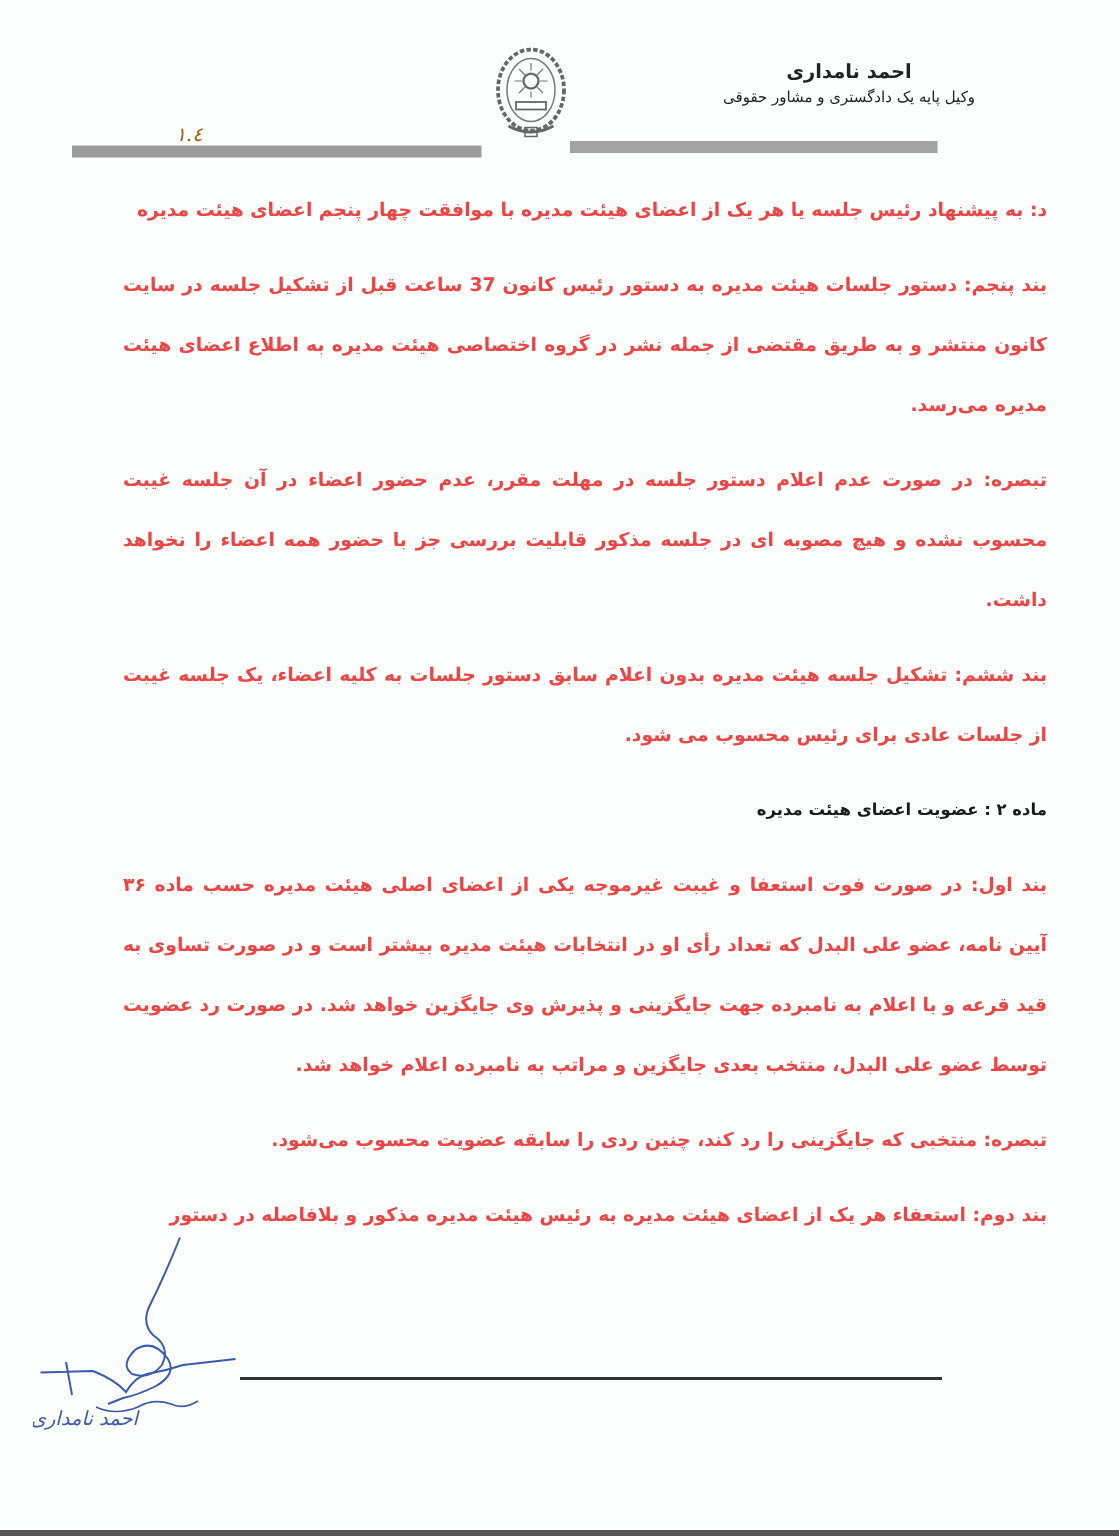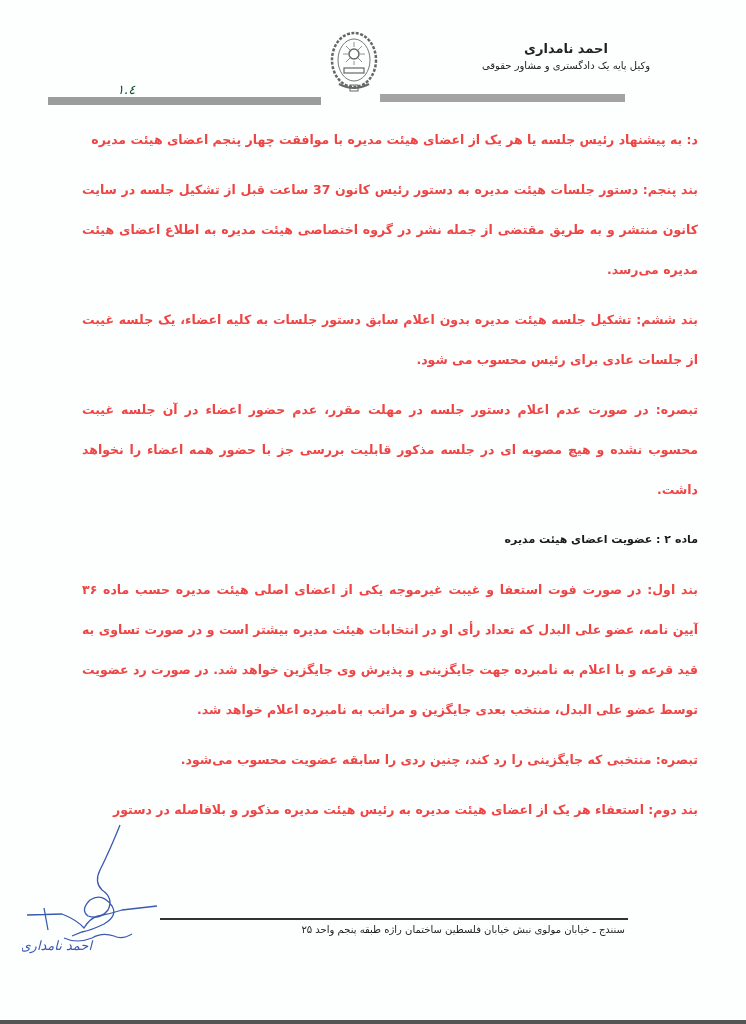--- a/index.html
+++ b/index.html
@@ -7,21 +7,21 @@
   body { position: relative; font-family: "DejaVu Sans", sans-serif; color: #1a1a1a; }
   .page { position: absolute; left: 0; top: 0; width: 746px; height: 1020px; background: #fdfefe; }
   .bottom-edge { position: absolute; left: 0; bottom: 0; width: 746px; height: 4px; background: #555; }
 
   
   .hdr-left { position: absolute; left: 60px; top: 30px; width: 110px; direction: ltr; font-size: 9px; color: #333; }
   .hdr-row { display: flex; align-items: center; height: 22px; white-space: nowrap; }
   .hdr-row .lat { font-size: 9px; color: #444; }
   .hdr-row .hand { font-family: "DejaVu Serif", serif; color: #3a4fa8; font-size: 12px; font-style: italic; }
   .hdr-row .fa { margin-left: 2px; font-size: 9px; color: #333; direction: rtl; }
-  .hand-sub { position: absolute; left: 117px; top: 82px; font-family: "DejaVu Serif", serif; color: #14532d; font-size: 13px; font-style: italic; }
+  .hand-sub { position: absolute; left: 117px; top: 82px; font-family: "DejaVu Serif", serif; color: #a16207; font-size: 13px; font-style: italic; }
 
   .emblem { position: absolute; left: 329px; top: 30px; width: 50px; height: 66px; }
 
   .hdr-right { position: absolute; right: 80px; top: 40px; width: 200px; text-align: center; direction: rtl; }
   .hdr-name { font-size: 13px; font-weight: bold; color: #222; line-height: 18px; }
   .hdr-title { font-size: 10px; color: #222; line-height: 16px; }
 
   .hdr-bar-left { position: absolute; left: 48px; top: 97px; width: 273px; height: 8px; background: #9c9c9c; }
   .hdr-bar-right { position: absolute; left: 380px; top: 94px; width: 245px; height: 8px; background: #a3a3a3; }
 
@@ -65,32 +65,31 @@
     <div class="hdr-name">احمد نامداری</div>
     <div class="hdr-title">وکیل پایه یک دادگستری و مشاور حقوقی</div>
   </div>
 
   <div class="hdr-bar-left"></div>
   <div class="hdr-bar-right"></div>
 
   <div class="content">
     <p class="para">د: به پیشنهاد رئیس جلسه یا هر یک از اعضای هیئت مدیره با موافقت چهار پنجم اعضای هیئت مدیره</p>
     <p class="para">بند پنجم: دستور جلسات هیئت مدیره به دستور رئیس کانون 37 ساعت قبل از تشکیل جلسه در سایت کانون منتشر و به طریق مقتضی از جمله نشر در گروه اختصاصی هیئت مدیره به اطلاع اعضای هیئت مدیره می‌رسد.</p>
+    <p class="para">تبصره: در صورت عدم اعلام دستور جلسه در مهلت مقرر، عدم حضور اعضاء در آن جلسه غیبت محسوب نشده و هیچ مصوبه ای در جلسه مذکور قابلیت بررسی جز با حضور همه اعضاء را نخواهد داشت.</p>
     <p class="para">بند ششم: تشکیل جلسه هیئت مدیره بدون اعلام سابق دستور جلسات به کلیه اعضاء، یک جلسه غیبت از جلسات عادی برای رئیس محسوب می شود.</p>
-    <p class="para">تبصره: در صورت عدم اعلام دستور جلسه در مهلت مقرر، عدم حضور اعضاء در آن جلسه غیبت محسوب نشده و هیچ مصوبه ای در جلسه مذکور قابلیت بررسی جز با حضور همه اعضاء را نخواهد داشت.</p>
     <p class="heading">ماده ۲ : عضویت اعضای هیئت مدیره</p>
     <p class="para">بند اول: در صورت فوت استعفا و غیبت غیرموجه یکی از اعضای اصلی هیئت مدیره حسب ماده ۳۶ آیین نامه، عضو علی البدل که تعداد رأی او در انتخابات هیئت مدیره بیشتر است و در صورت تساوی به قید قرعه و با اعلام به نامبرده جهت جایگزینی و پذیرش وی جایگزین خواهد شد. در صورت رد عضویت توسط عضو علی البدل، منتخب بعدی جایگزین و مراتب به نامبرده اعلام خواهد شد.</p>
     <p class="para">تبصره: منتخبی که جایگزینی را رد کند، چنین ردی را سابقه عضویت محسوب می‌شود.</p>
     <p class="para">بند دوم: استعفاء هر یک از اعضای هیئت مدیره به رئیس هیئت مدیره مذکور و بلافاصله در دستور</p>
   </div>
 
   <svg class="signature" viewBox="0 0 150 140">
     <path d="M98 5 Q88 30 78 50 Q72 62 80 70 Q92 78 86 90 Q78 100 66 96 Q58 90 68 80 Q80 72 90 86 Q96 96 82 104 Q70 110 60 112 L50 116" fill="none" stroke="#3a5ab0" stroke-width="1.3"></path>
     <path d="M5 95 L40 94 M22 88 L26 110 M40 94 Q55 100 62 108 Q68 98 76 96 Q88 94 100 90 L135 86" fill="none" stroke="#3a5ab0" stroke-width="1.3"></path>
     <path d="M42 118 Q55 124 70 118 Q80 112 92 116 Q100 120 110 114" fill="none" stroke="#3a5ab0" stroke-width="1.1"></path>
     <text x="70" y="130" font-size="13" fill="#3a5ab0" font-style="italic" font-family="DejaVu Serif, serif" direction="rtl">احمد نامداری</text>
   </svg>
 
   <div class="footer-line"></div>
-  <div class="footer-addr">سنندج ـ خیابان مولوی نبش خیابان فلسطین ساختمان راژه طبقه پنجم واحد ۲۵</div>
 
 </div>
 <div class="bottom-edge"></div>
 
 </body></html>

